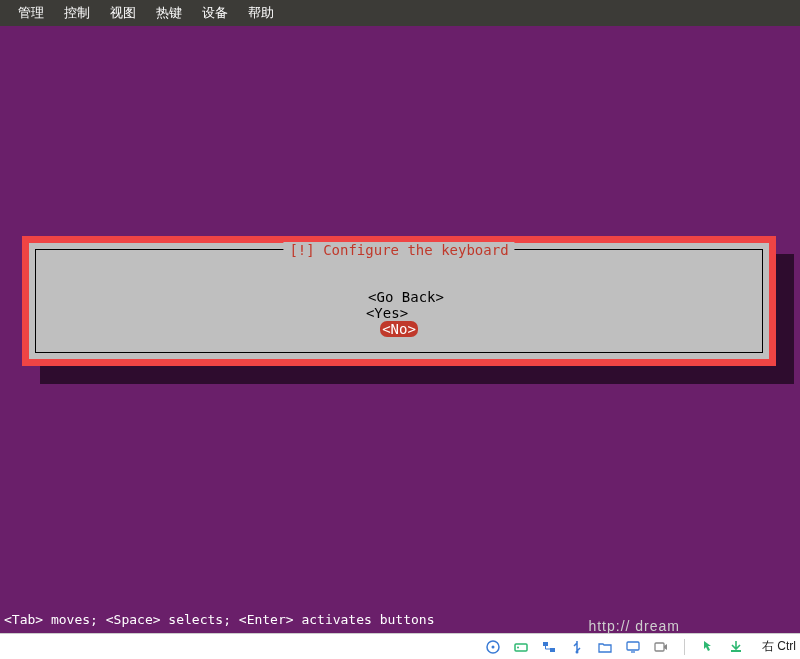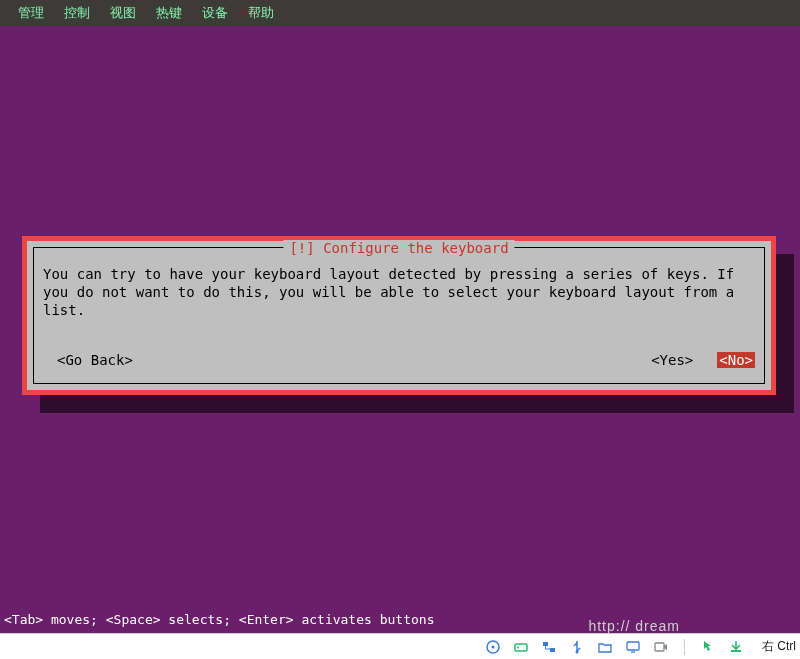--- a/index.html
+++ b/index.html
@@ -7,21 +7,21 @@
     width: 800px;
     height: 659px;
     background: #6a1f6a;
     font-family: "DejaVu Sans Mono", "Courier New", monospace;
     font-size: 14px;
     overflow: hidden;
     position: relative;
   }
   .menubar {
     background: #3c3b37;
-    color: #86efac;
+    color: #ffffff;
     height: 26px;
     display: flex;
     align-items: center;
     padding: 0 8px;
     font-family: sans-serif;
     font-size: 13px;
   }
   .menubar .menu-item {
     padding: 0 10px;
     cursor: default;
@@ -48,22 +48,23 @@
     height: 100%;
     background: #2e0c2e;
     z-index: 0;
   }
   .dialog {
     position: relative;
     z-index: 1;
     background: #bfbfbf;
     color: #000;
     padding: 24px 16px 22px 16px;
-    border: 5px solid #ef4444;
+    border: 7px solid #ef4444;
     box-shadow: inset 0 0 0 6px #bfbfbf, inset 0 0 0 7px #000;
+    text-align: center;
   }
   .dialog-title {
     position: absolute;
     top: -1px;
     left: 50%;
     transform: translateX(-50%);
     background: #bfbfbf;
     padding: 0 6px;
     color: #c0392b;
     font-weight: normal;
@@ -71,30 +72,32 @@
   }
   .dialog-body {
     color: #000;
     line-height: 1.3;
     white-space: normal;
     font-family: "DejaVu Sans Mono", "Courier New", monospace;
   }
   .dialog-body p { margin-bottom: 0; }
   .dialog-actions {
     display: flex;
-    margin-top: 14px;
+    margin-top: 4px;
     align-items: center;
+    flex-direction: column;
   }
   .go-back { margin-left: 14px; }
   .spacer { flex: 1; }
   .yes { margin-right: 24px; }
   .no-selected {
     background: #c0392b;
     color: #fff;
     padding: 0 2px;
+    border-radius: 7px;
   }
   .help-bar {
     position: absolute;
     left: 4px;
     bottom: 32px;
     color: #fff;
     font-family: "DejaVu Sans Mono", "Courier New", monospace;
     font-size: 13px;
   }
   .statusbar {
@@ -149,21 +152,20 @@
   <div class="menu-item">帮助</div>
 </div>
 
 <div class="installer-bg"></div>
 
 <div class="dialog-wrap">
   <div class="dialog-shadow"></div>
   <div class="dialog">
     <div class="dialog-title">[!] Configure the keyboard</div>
     <div class="dialog-body">
-      <p>You can try to have your keyboard layout detected by pressing a series of keys. If you do not want to do this, you will be able to select your keyboard layout from a list.</p>
       <br>
     </div>
     <div class="dialog-actions">
       <span class="go-back">&lt;Go Back&gt;</span>
       <span class="spacer"></span>
       <span class="yes">&lt;Yes&gt;</span>
       <span class="no-selected">&lt;No&gt;</span>
     </div>
   </div>
 </div>

